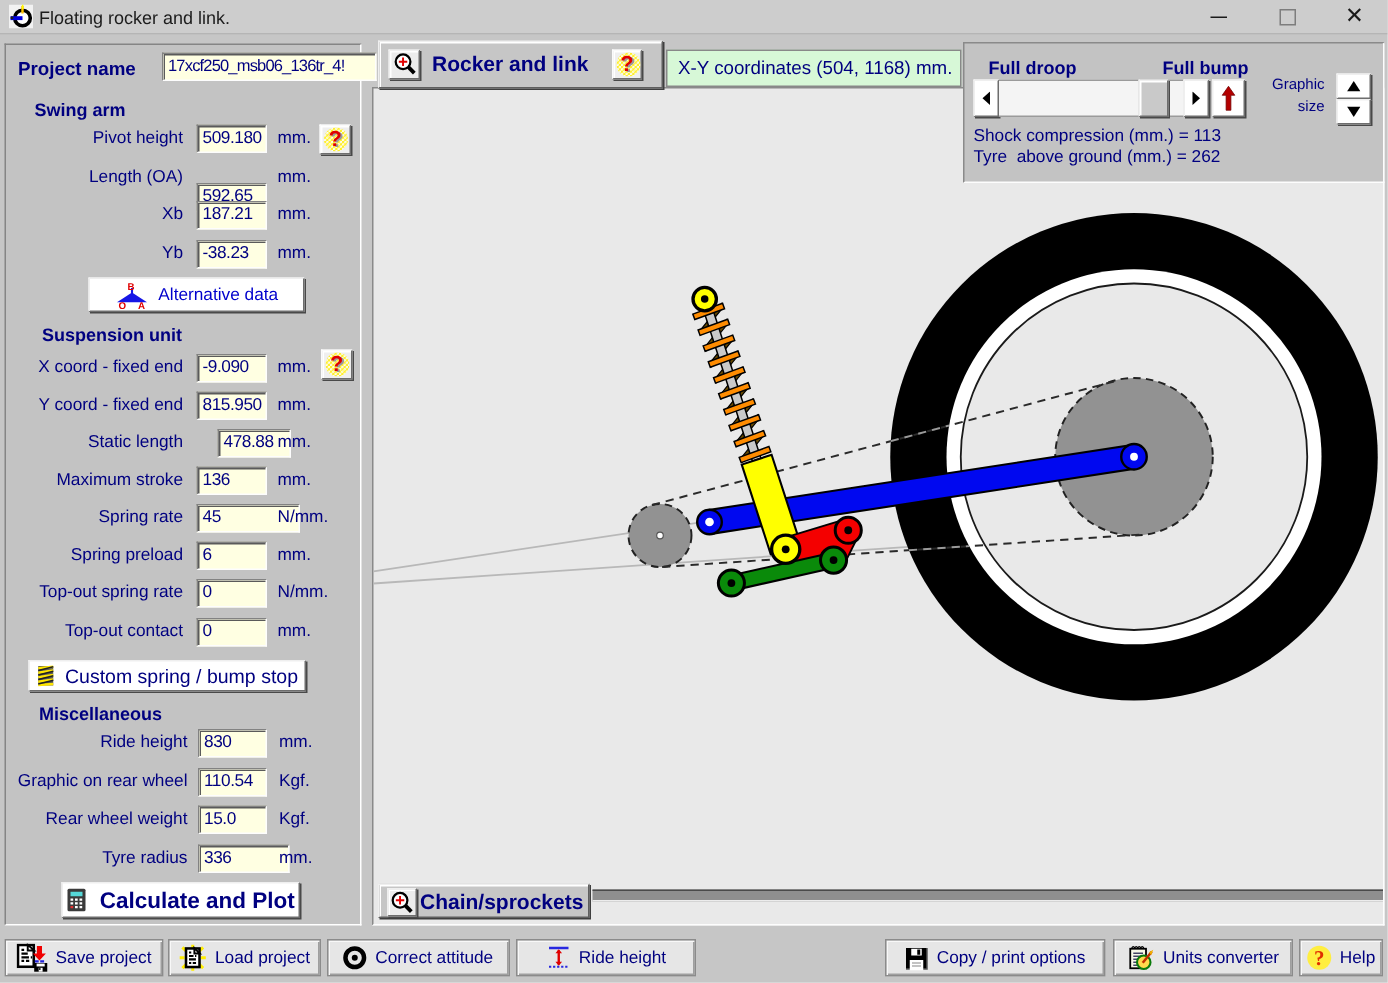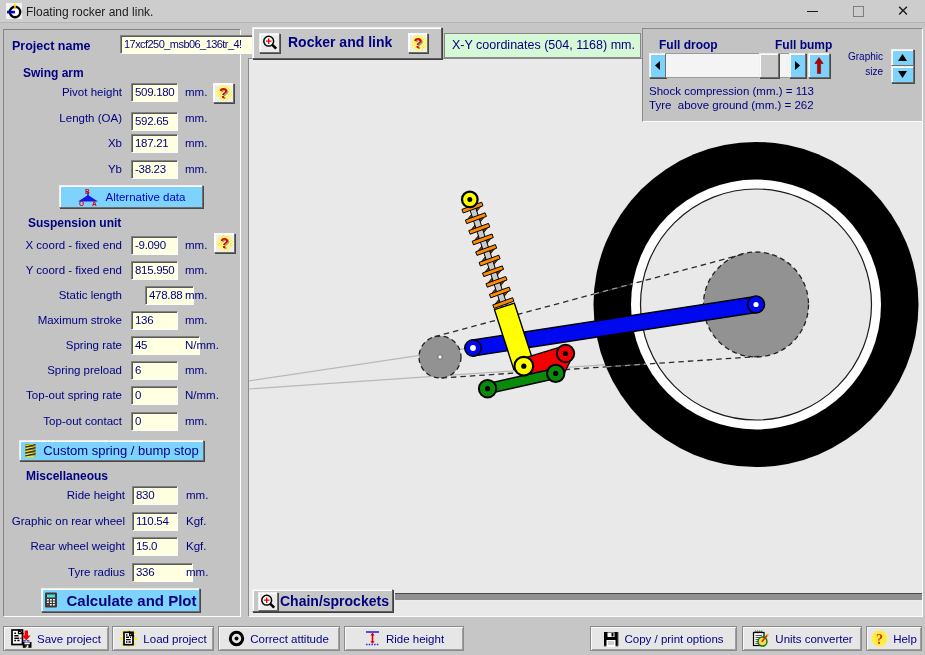--- a/index.html
+++ b/index.html
@@ -2,21 +2,21 @@
 <html><head><meta charset="utf-8"><style>
 *{margin:0;padding:0;box-sizing:border-box;}
 html,body{width:925px;height:655px;overflow:hidden;}
 body{font-family:"Liberation Sans",sans-serif;background:#c6c6c6;position:relative;}
 .abs{position:absolute;}
 .navy{color:#000080;}
 .lbl{position:absolute;color:#000080;font-size:11.5px;line-height:19px;height:19px;text-align:right;white-space:nowrap;}
 .unit{position:absolute;color:#000080;font-size:11.5px;line-height:19px;height:19px;white-space:nowrap;}
 .tb{position:absolute;background:#ffffe2;color:#000080;font-size:11.5px;letter-spacing:-0.3px;line-height:16.5px;padding-left:3px;white-space:nowrap;overflow:hidden;border:1px solid;border-color:#828282 #fdfdfd #fdfdfd #828282;box-shadow:inset 1px 1px 0 #5a5a5a;height:19px;}
 .sect{position:absolute;color:#000080;font-weight:bold;font-size:12px;white-space:nowrap;}
-.btn3d{position:absolute;background:#7dd3fc;border:1px solid;border-color:#efefef #6d6d6d #6d6d6d #efefef;box-shadow:1px 1px 0 #494949, inset 1px 1px 0 #fff;display:flex;align-items:center;justify-content:center;white-space:nowrap;}
+.btn3d{position:absolute;background:#ffffff;border:1px solid;border-color:#efefef #6d6d6d #6d6d6d #efefef;box-shadow:1px 1px 0 #494949, inset 1px 1px 0 #fff;display:flex;align-items:center;justify-content:center;white-space:nowrap;}
 .qbtn{position:absolute;width:21px;height:20px;border:1px solid;border-color:#fbfbfb #6d6d6d #6d6d6d #fbfbfb;box-shadow:1px 1px 0 #494949, inset 1px 1px 0 #fff;background:#efefef;color:#e00000;font-weight:bold;font-size:14.5px;text-align:center;line-height:18px;text-shadow:1.2px 1.2px 0 #9a9a9a;}
 .qbtn::before{content:"";position:absolute;left:1.5px;top:1px;width:16px;height:16px;border-radius:50%;background-color:#ffef2e;background-image:linear-gradient(45deg,#fdfdf4 25%,transparent 25%,transparent 75%,#fdfdf4 75%),linear-gradient(45deg,#fdfdf4 25%,transparent 25%,transparent 75%,#fdfdf4 75%);background-size:3px 3px;background-position:0 0,1.5px 1.5px;}
 .qbtn span{position:relative;}
 .bb{position:absolute;top:626px;height:25px;background:#e6e6e6;border:1px solid #8b8b8b;box-shadow:inset 1px 1px 0 #f8f8f8, inset -1px -1px 0 #9f9f9f;display:flex;align-items:center;justify-content:center;color:#000080;font-size:11.5px;white-space:nowrap;}
 .bb svg{margin-right:5px;}
 </style></head>
 <body>
 
 <div class="abs" style="left:0;top:0;width:925px;height:23px;background:#cdcdcd;border-bottom:1px solid #b5b5b5;"></div>
 <div class="abs" style="left:6px;top:3px;width:16px;height:16px;">
@@ -28,28 +28,28 @@
       <rect x="8.6" y="0" width="1" height="3" fill="#ffff00"></rect>
       <circle cx="2" cy="8.9" r="1" fill="#202020"></circle>
     </svg></div>
 <div class="abs" style="left:26px;top:5px;font-size:12px;color:#1c1c1c;">Floating rocker and link.</div>
 <div class="abs" style="left:807px;top:11px;width:11px;height:0px;border-top:1.6px solid #1a1a1a;"></div>
 <div class="abs" style="left:853px;top:6px;width:11px;height:11px;border:1px solid #7d7d7d;"></div>
 <div class="abs" style="left:888px;top:0px;width:30px;height:23px;color:#1a1a1a;font-size:15px;text-align:center;line-height:22px;">✕</div>
 
 <div class="abs" style="left:3px;top:29px;width:238px;height:588px;background:#c3c3c3;border:1px solid;border-color:#858585 #ffffff #ffffff #858585;"></div>
 <div class="sect" style="left:12px;top:39px;font-size:12.5px;">Project name</div>
-<div class="tb" style="left:120px;top:35px;width:143px;font-size:11px;letter-spacing:-0.55px;">17xcf250_msb06_136tr_4!</div>
+<div class="tb" style="left:108px;top:35px;width:143px;font-size:11px;letter-spacing:-0.55px;">17xcf250_msb06_136tr_4!</div>
 <div class="sect" style="left:23px;top:66px;">Swing arm</div>
 
 <div class="lbl" style="left:0px;top:83px;width:122px;">Pivot height</div>
 <div class="tb" style="left:131px;top:83px;width:47px;">509.180</div>
 <div class="unit" style="left:185px;top:83px;">mm.</div>
 <div class="lbl" style="left:0px;top:109px;width:122px;">Length (OA)</div>
-<div class="tb" style="left:131px;top:112px;width:47px;">592.65</div>
+<div class="tb" style="left:131px;top:122px;width:47px;">592.65</div>
 <div class="unit" style="left:185px;top:109px;">mm.</div>
 <div class="lbl" style="left:0px;top:134px;width:122px;">Xb</div>
 <div class="tb" style="left:131px;top:134px;width:47px;">187.21</div>
 <div class="unit" style="left:185px;top:134px;">mm.</div>
 <div class="lbl" style="left:0px;top:160px;width:122px;">Yb</div>
 <div class="tb" style="left:131px;top:160px;width:47px;">-38.23</div>
 <div class="unit" style="left:185px;top:160px;">mm.</div>
 <div class="qbtn" style="left:213px;top:83px;"><span>?</span></div>
 <div class="btn3d" style="left:59px;top:185px;width:144px;height:23px;color:#0000cc;font-size:11.5px;">
 <svg width="22" height="18" viewBox="0 0 22 18" style="margin-right:7px;">

